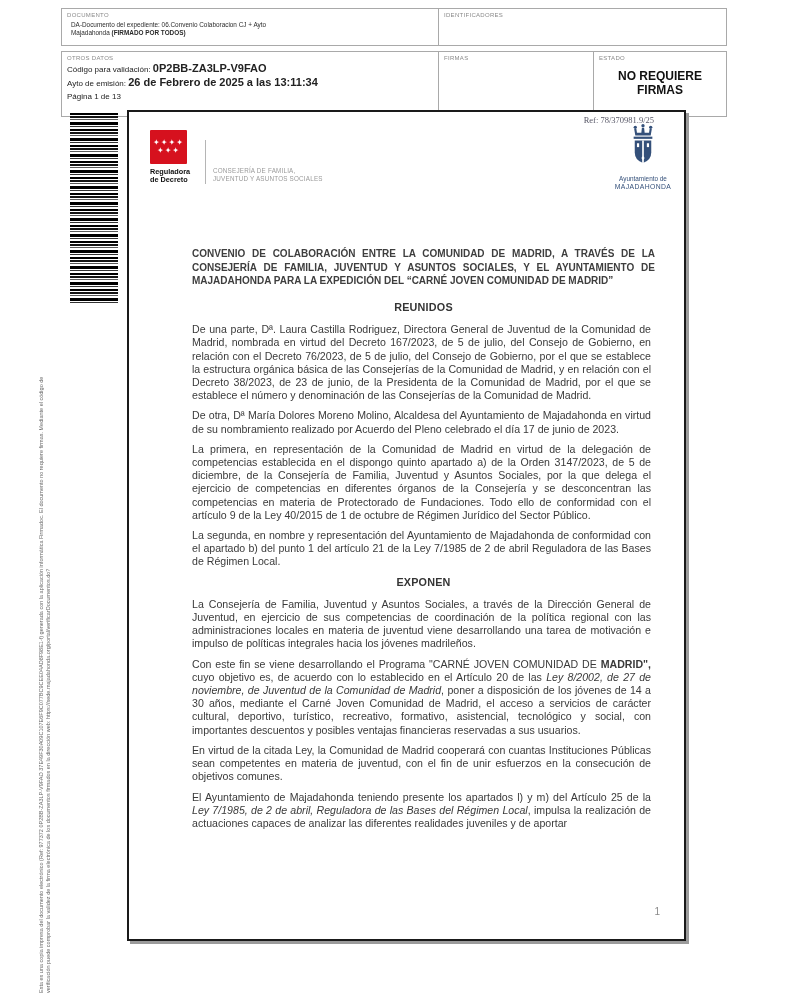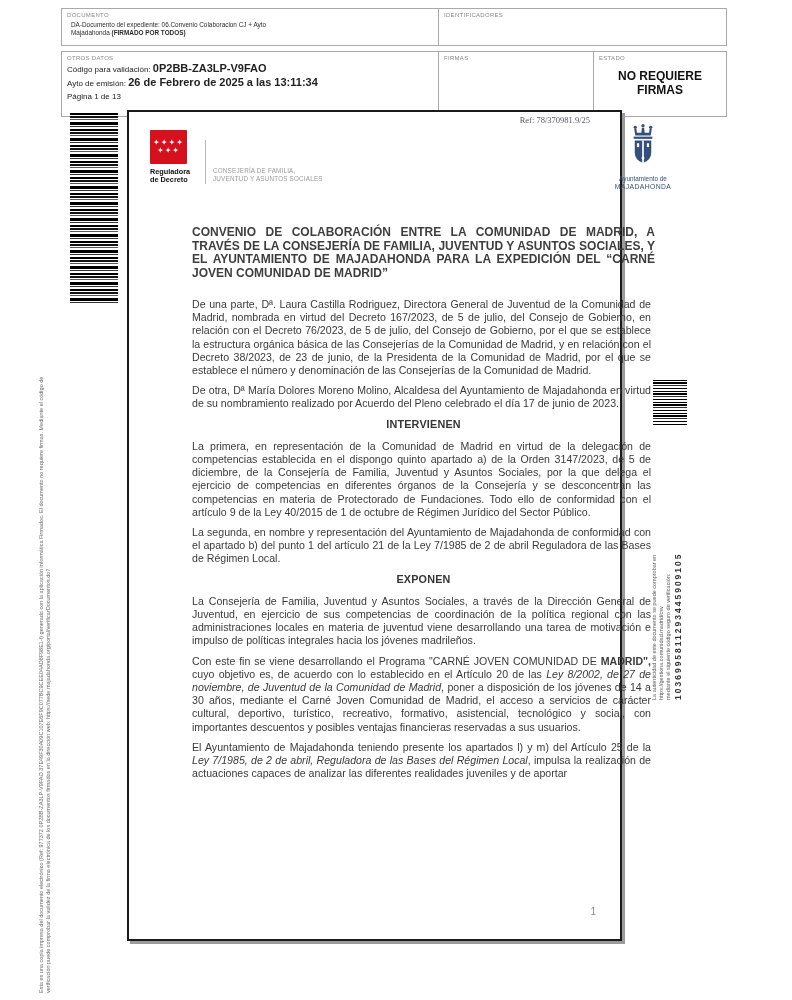--- a/index.html
+++ b/index.html
@@ -27,40 +27,40 @@
     width:660px;font-size:5.5px;line-height:7px;color:#6a6a6a;white-space:nowrap;}
 
   
   .right-barcode{position:absolute;left:653px;top:380px;width:34px;height:46px;
     background:repeating-linear-gradient(to bottom,#000 0 1px,#fff 1px 2px,#000 2px 4px,#fff 4px 5px,#2e2e2e 5px 6px,#fff 6px 8px,#000 8px 9px,#fff 9px 11px);}
   .right-vtext{position:absolute;left:651px;top:700px;transform:rotate(-90deg);transform-origin:0 0;
     white-space:nowrap;font-size:5.5px;line-height:7.2px;color:#5c5c5c;}
   .right-vtext .csv-code{font-size:8.5px;font-weight:bold;letter-spacing:2px;color:#333;line-height:11px;}
 
   
-  .page{position:absolute;left:127px;top:110px;width:495px;height:831px;background:#fff;
+  .page{position:absolute;left:127px;top:110px;width:559px;height:831px;background:#fff;
     border:2px solid #1a1a1a;box-shadow:3px 3px 0 #9b9b9b;box-sizing:border-box;}
   .ref-line{position:absolute;top:3px;right:30px;font-family:"Liberation Serif",serif;
     font-size:8.5px;color:#565666;}
 
   .cam-logo{position:absolute;left:21px;top:18px;display:flex;align-items:flex-end;gap:7px;}
   .cam-left{width:48px;text-align:left;}
   .cam-flag{width:37px;height:34px;border-radius:1px;display:flex;flex-direction:column;
     justify-content:center;align-items:center;gap:0;}
   .cam-stars{color:#fff;font-size:8px;line-height:8px;letter-spacing:1px;text-align:center;}
   .cam-caption{font-size:7.3px;font-weight:bold;color:#111;line-height:8px;margin-top:4px;}
   .cam-divider{width:1px;height:44px;background:#b5b5b5;}
   .cam-dept{font-size:6.3px;color:#9a9a9a;line-height:8px;letter-spacing:.2px;padding-bottom:1px;}
 
   .ayto-logo{position:absolute;left:478px;top:12px;width:72px;text-align:center;}
   .ayto-caption{font-size:6.4px;line-height:7.5px;margin-top:3px;}
   .ayto-caption .l2{font-size:6.8px;letter-spacing:.4px;}
 
-  .doc-title{position:absolute;left:63px;top:114px;width:463px;font-weight:bold;
-    font-size:12px;line-height:13.6px;text-align:justify;color:#3e3e3e;}
+  .doc-title{position:absolute;left:63px;top:135px;width:463px;font-weight:bold;
+    font-size:10px;line-height:13.6px;text-align:justify;color:#3e3e3e;}
   .doc-body{position:absolute;left:63px;top:186px;width:463px;font-size:10.6px;
     line-height:13.2px;color:#3a3a3a;}
   .doc-heading{text-align:center;font-weight:bold;font-size:10.8px;letter-spacing:.2px;
     margin:3px 0 9px 0;color:#353535;}
   .doc-para{margin:0 4px 7px 0;text-align:justify;}
   .it{font-style:italic;}
   .bd{font-weight:bold;}
   .page-num{position:absolute;right:24px;bottom:22px;font-size:10px;color:#8a8a8a;}
 </style>
 </head>
@@ -148,26 +148,27 @@
         </g>
       </svg>
       <div class="ayto-caption" style="color:#34507a;">
         <div>Ayuntamiento de</div>
         <div class="l2">MAJADAHONDA</div>
       </div>
     </div>
 
     <div class="doc-title">CONVENIO DE COLABORACIÓN ENTRE LA COMUNIDAD DE MADRID, A TRAVÉS DE LA CONSEJERÍA DE FAMILIA, JUVENTUD Y ASUNTOS SOCIALES, Y EL AYUNTAMIENTO DE MAJADAHONDA PARA LA EXPEDICIÓN DEL “CARNÉ JOVEN COMUNIDAD DE MADRID”</div>
     <div class="doc-body">
+        <div class="doc-heading">REUNIDOS</div>
         <p class="doc-para"><span>De una parte, Dª. Laura Castilla Rodriguez, Directora General de Juventud de la Comunidad de Madrid, nombrada en virtud del Decreto 167/2023, de 5 de julio, del Consejo de Gobierno, en relación con el Decreto 76/2023, de 5 de julio, del Consejo de Gobierno, por el que se establece la estructura orgánica básica de las Consejerías de la Comunidad de Madrid, y en relación con el Decreto 38/2023, de 23 de junio, de la Presidenta de la Comunidad de Madrid, por el que se establece el número y denominación de las Consejerías de la Comunidad de Madrid.</span></p>
         <p class="doc-para"><span>De otra, Dª  María Dolores Moreno Molino,  Alcaldesa del Ayuntamiento de Majadahonda en virtud de su nombramiento realizado por Acuerdo del Pleno celebrado el día 17 de junio de 2023.</span></p>
-        <div class="doc-heading">INTERVIENEN</div>
         <p class="doc-para"><span>La primera, en representación de la Comunidad de Madrid en virtud de la delegación de competencias establecida en el dispongo quinto apartado a) de la Orden 3147/2023, de 5 de diciembre, de la Consejería de Familia, Juventud y Asuntos Sociales, por la que delega el ejercicio de competencias en diferentes órganos de la Consejería y se desconcentran las competencias en materia de Protectorado de Fundaciones. Todo ello de conformidad con el artículo 9 de la Ley 40/2015 de 1 de octubre de Régimen Jurídico del Sector Público.</span></p>
         <p class="doc-para"><span>La segunda, en nombre y representación del Ayuntamiento de Majadahonda de conformidad con el apartado b) del punto 1 del artículo 21 de la Ley 7/1985 de 2 de abril Reguladora de las Bases de Régimen Local.</span></p>
         <div class="doc-heading">EXPONEN</div>
         <p class="doc-para"><span>La Consejería de Familia, Juventud y Asuntos Sociales, a través de la Dirección General de Juventud, en ejercicio de sus competencias de coordinación de la política regional con las administraciones locales en materia de juventud viene desarrollando una tarea de motivación e impulso de políticas integrales hacia los jóvenes madrileños.</span></p>
         <p class="doc-para"><span>Con este fin se viene desarrollando el Programa "CARNÉ JOVEN COMUNIDAD DE </span><span class="bd">MADRID",</span><span> cuyo objetivo es, de acuerdo con lo establecido en el Artículo 20 de las </span><span class="it">Ley 8/2002, de 27 de noviembre, de Juventud de la Comunidad de Madrid</span><span>, poner a disposición de los jóvenes de 14 a 30 años, mediante el Carné Joven Comunidad de Madrid, el acceso a servicios de carácter cultural, deportivo, turístico, recreativo, formativo, asistencial, tecnológico y social, con importantes descuentos y posibles ventajas financieras reservadas a sus usuarios.</span></p>
+        <p class="doc-para"><span>En virtud de la citada Ley, la Comunidad de Madrid cooperará con cuantas Instituciones Públicas sean competentes en materia de juventud, con el fin de unir esfuerzos en la consecución de objetivos comunes.</span></p>
         <p class="doc-para"><span>El Ayuntamiento de Majadahonda teniendo presente los apartados l) y m) del Artículo 25 de la </span><span class="it">Ley 7/1985, de 2 de abril, Reguladora de las Bases del Régimen Local</span><span>, impulsa la realización de actuaciones capaces de analizar las diferentes realidades juveniles y de aportar</span></p>
       </div>
 
     <div class="page-num">1</div>
   </div>
 </div>
 
 </body></html>

